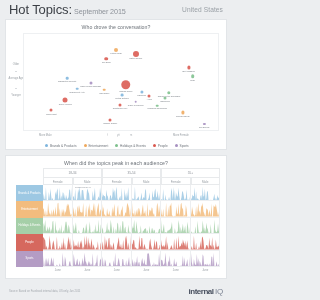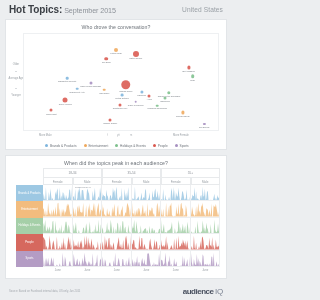--- a/index.html
+++ b/index.html
@@ -11,21 +11,21 @@
   }
   .page{width:232px;height:300px;position:relative;background:#eceef0;}
 
   
   .header{
     position:absolute;left:0;top:0;width:232px;height:19px;
     display:flex;align-items:center;justify-content:space-between;
     padding:0 9px;box-sizing:border-box;
   }
   .title-wrap{display:flex;align-items:baseline;gap:2px;}
-  .title-strong{font-size:10px;font-weight:bold;color:#3b3f45;letter-spacing:-.1px;}
+  .title-strong{font-size:13px;font-weight:normal;color:#3b3f45;letter-spacing:-.1px;}
   .title-light{font-size:7.2px;color:#8d9299;letter-spacing:-.1px;}
   .region{font-size:6.6px;color:#9aa0a6;letter-spacing:.1px;}
 
   
   .card{
     position:absolute;background:#fff;border:1px solid #e2e5e8;
     box-sizing:border-box;
   }
   .card-title{
     text-align:center;font-size:5.2px;color:#6c7279;letter-spacing:.05px;
@@ -409,18 +409,18 @@
           <div>June</div>
           <div>June</div>
           <div>June</div>
         </div>
     </div>
   </div>
 
   <div class="footer">
     <span class="source">Source: Based on Facebook internal data, US only, Jun 2015</span>
     <div class="fbiq">
-      <span class="fb">audience</span>
+      <span class="fb">internal</span>
       <span class="iq">IQ</span>
     </div>
   </div>
 
 </div>
 
 </body></html>

